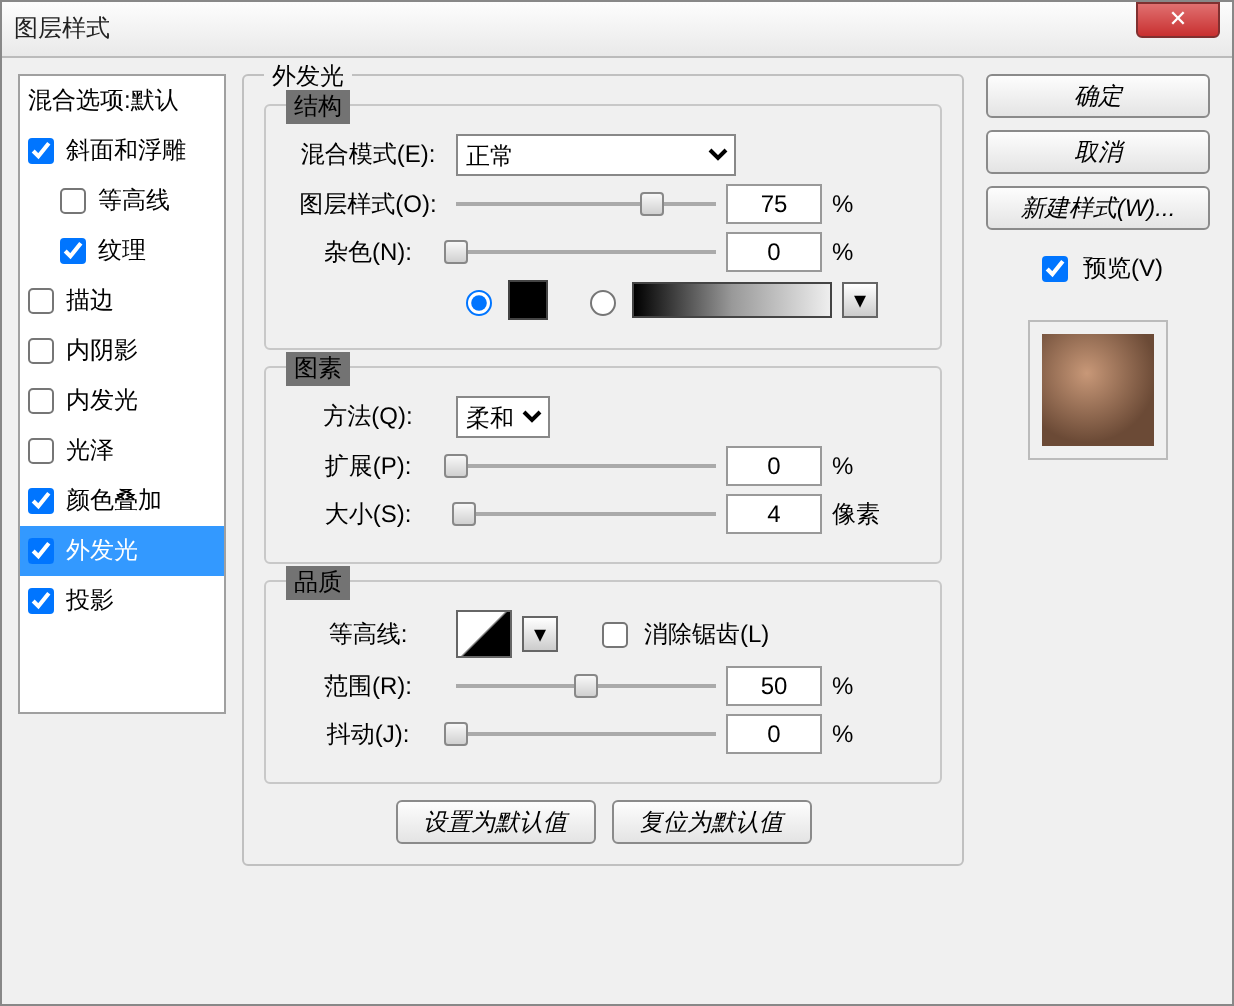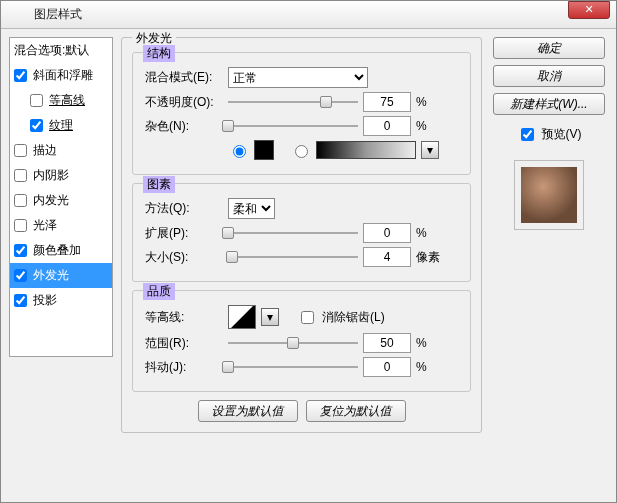--- a/index.html
+++ b/index.html
@@ -1,35 +1,35 @@
 <!DOCTYPE html>
 <html><head>
 <meta charset="utf-8">
 <style>
 *{box-sizing:border-box;font-family:"Microsoft YaHei","SimSun",sans-serif;font-size:12px;}
 body{margin:0;background:#d8d8d8;}
 .window{width:617px;height:503px;background:#f0f0f0;border:1px solid #888;position:relative;}
 .titlebar{height:28px;background:linear-gradient(#fdfdfd,#e9e9e9);border-bottom:1px solid #bbb;display:flex;align-items:center;padding:0 6px;}
-.titlebar .title{flex:1;color:#222;margin-left:27px;}
+.titlebar .title{flex:1;color:#222;}
 .close-btn{width:42px;height:18px;background:linear-gradient(#e07070,#c83030);border:1px solid #803030;border-radius:0 0 3px 3px;color:#fff;display:flex;align-items:center;justify-content:center;margin-top:-10px;cursor:pointer;font-size:11px;}
 .body{display:flex;padding:8px;gap:8px;height:calc(100% - 28px);}
 .left-col{width:104px;}
 .left-list{border:1px solid #a0a0a0;background:#fff;height:320px;}
 .list-hdr{background:#e8e8e8;padding:4px 6px;border-bottom:1px solid #ccc;}
 .list-row{padding:4px 4px;display:flex;align-items:center;gap:4px;}
-.list-row.indent{padding-left:20px;text-decoration:underline;}
+.list-row.indent{padding-left:20px;}
 .list-row.selected{background:#3399ff;color:#fff;}
 .list-row input[type=checkbox]{margin:0 2px 0 0;}
 .center-col{flex:1;}
 .fieldset{border:1px solid #c0c0c0;border-radius:3px;margin-bottom:6px;padding:6px 10px 10px 10px;position:relative;}
 .fieldset>.legend{position:absolute;top:-8px;left:10px;background:#f0f0f0;padding:0 4px;}
 .inner-fs{border:1px solid #c8c8c8;border-radius:3px;margin-top:8px;padding:10px 12px;position:relative;}
-.inner-fs>.legend{position:absolute;top:-8px;left:10px;background:#c4b5fd;padding:0 4px;}
+.inner-fs>.legend{position:absolute;top:-8px;left:10px;background:#737373;padding:0 4px;}
 .row{display:flex;align-items:center;margin:4px 0;gap:5px;}
-.row .lbl{width:78px;text-align:left;}
+.row .lbl{width:78px;text-align:center;}
 .slider{flex:0 0 130px;height:18px;position:relative;}
 .slider .track{position:absolute;top:8px;left:0;right:0;height:2px;background:#aaa;}
 .slider .thumb{position:absolute;top:3px;width:12px;height:12px;background:linear-gradient(#f8f8f8,#d0d0d0);border:1px solid #888;border-radius:2px;transform:translateX(-50%);}
 .numbox{width:48px;height:20px;border:1px solid #999;background:#fff;text-align:center;padding:2px;}
 select{height:21px;border:1px solid #888;background:#fff;}
 .swatch{width:20px;height:20px;background:#000;border:1px solid #444;display:inline-block;}
 .gradient{width:100px;height:18px;border:1px solid #444;background:linear-gradient(to right,#000,#999,#eee);display:inline-block;}
 .dd{width:18px;height:18px;border:1px solid #666;background:linear-gradient(#fff,#ccc);display:inline-flex;align-items:center;justify-content:center;}
 .right-col{width:118px;display:flex;flex-direction:column;gap:6px;align-items:center;}
 .btn{width:112px;height:22px;border:1px solid #8a8a8a;background:linear-gradient(#fdfdfd,#e4e4e4);border-radius:3px;cursor:pointer;font-style:italic;}
@@ -103,21 +103,21 @@
       <div class="fieldset">
         <span class="legend">外发光</span>
 
         <div class="inner-fs">
           <span class="legend">结构</span>
           <div class="row">
             <span class="lbl">混合模式(E):</span>
             <select style="width:140px"><option>正常</option></select>
           </div>
           <div class="row">
-            <span class="lbl">不透明度(O):</span>
+            <span class="lbl">图层样式(O):</span>
             <div class="slider">
                 <div class="track"></div>
                 <div class="thumb" style="left:75%"></div>
               </div>
             <input class="numbox" value="75" style="">
             <span>%</span>
           </div>
           <div class="row">
             <span class="lbl">杂色(N):</span>
             <div class="slider">

